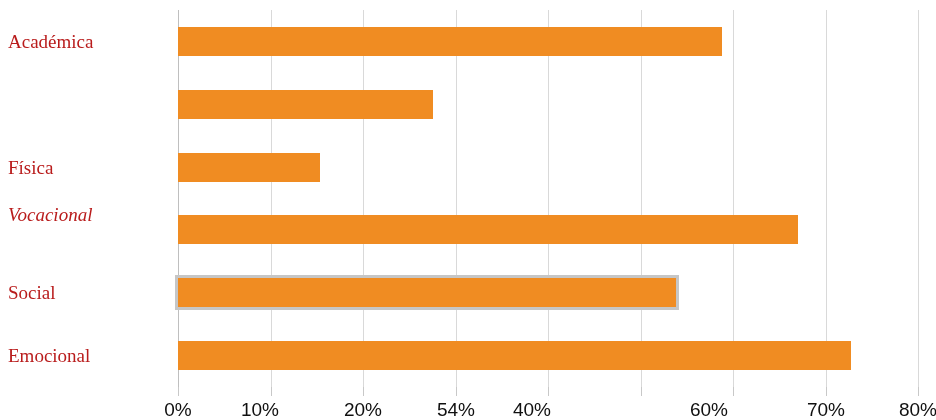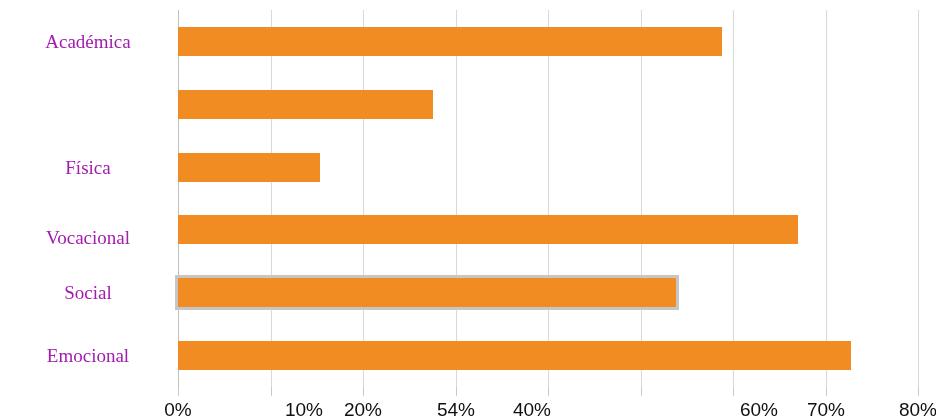--- a/index.html
+++ b/index.html
@@ -58,24 +58,24 @@
   }
   .bar.selected {
     outline: 3px solid #C6C6C6;
   }
 
   
   .cat-label {
     position: absolute;
     right: 0;
     width: 160px;
-    text-align: center;
+    text-align: left;
     font-family: "Liberation Serif", serif;
     font-size: 19px;
-    color: #a21caf;
+    color: #b91c1c;
     line-height: 29px;
     white-space: nowrap;
   }
   #cat-labels {
     position: absolute;
     left: 0;
     top: 10px;
     width: 168px;
     height: 377px;
   }
@@ -108,21 +108,21 @@
   }
 </style>
 </head>
 <body>
 
 <div id="chart-root">
 
   <div id="cat-labels">
       <div class="cat-label" style="top: 16.9167px;">Académica</div>
       <div class="cat-label" style="top: 142.583px;">Física</div>
-      <div class="cat-label" style="top: 213px;">Vocacional</div>
+      <div class="cat-label" style="top: 190px; font-style: italic;">Vocacional</div>
       <div class="cat-label" style="top: 331.083px;">Emocional</div>
       <div class="cat-label" style="top: 268.25px;">Social</div>
     </div>
 
   <div id="plot-area">
       <div class="axis-line" style="left: 0px;"></div>
       <div class="gridline" style="left: 93px;"></div>
       <div class="gridline" style="left: 185px;"></div>
       <div class="gridline" style="left: 278px;"></div>
       <div class="gridline" style="left: 370px;"></div>
@@ -147,29 +147,29 @@
       </div>
       <div class="bar-row" style="top: 331.083px; width: 740px;">
         <div class="bar" title="Emocional: 72.8%" style="width: 673.4px; background: rgb(240, 140, 34);"></div>
       </div>
     </div>
 
   <div id="x-axis">
       <div class="tick-mark" style="left: 0px;"></div>
       <div class="tick-label" style="left: 0px;">0%</div>
       <div class="tick-mark" style="left: 93px;"></div>
-      <div class="tick-label" style="left: 105px; text-align: right;">10%</div>
+      <div class="tick-label" style="left: 82px;">10%</div>
       <div class="tick-mark" style="left: 185px;"></div>
       <div class="tick-label" style="left: 185px;">20%</div>
       <div class="tick-mark" style="left: 278px;"></div>
       <div class="tick-label" style="left: 278px;">54%</div>
       <div class="tick-mark" style="left: 370px;"></div>
       <div class="tick-label" style="left: 354px;">40%</div>
       <div class="tick-mark" style="left: 463px;"></div>
       <div class="tick-mark" style="left: 555px;"></div>
-      <div class="tick-label" style="left: 581px;">60%</div>
+      <div class="tick-label" style="left: 531px;">60%</div>
       <div class="tick-mark" style="left: 648px;"></div>
       <div class="tick-label" style="left: 648px;">70%</div>
       <div class="tick-mark" style="left: 740px;"></div>
       <div class="tick-label" style="left: 740px;">80%</div>
     </div>
 
 </div>
 
 </body></html>

